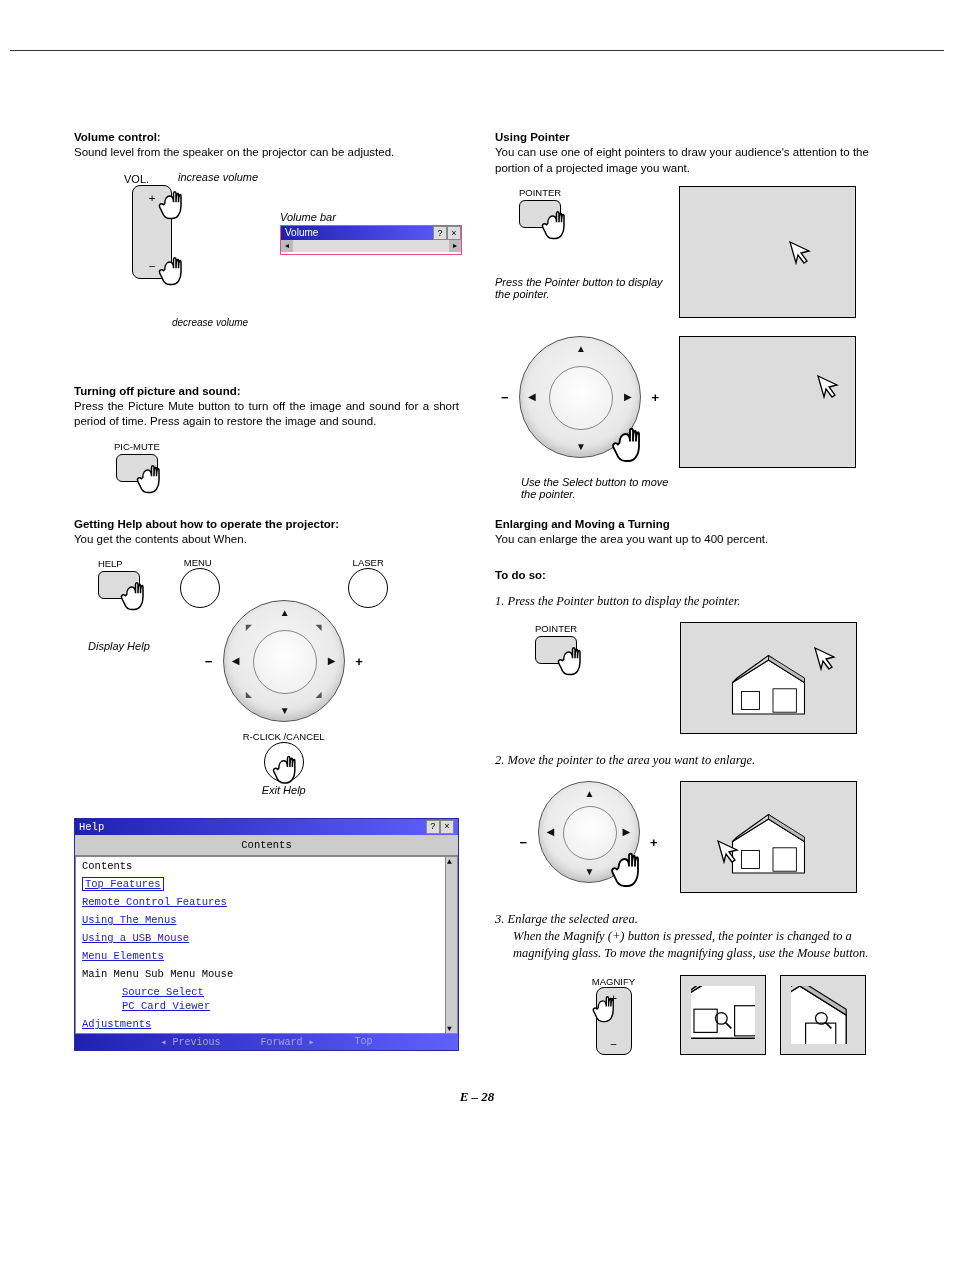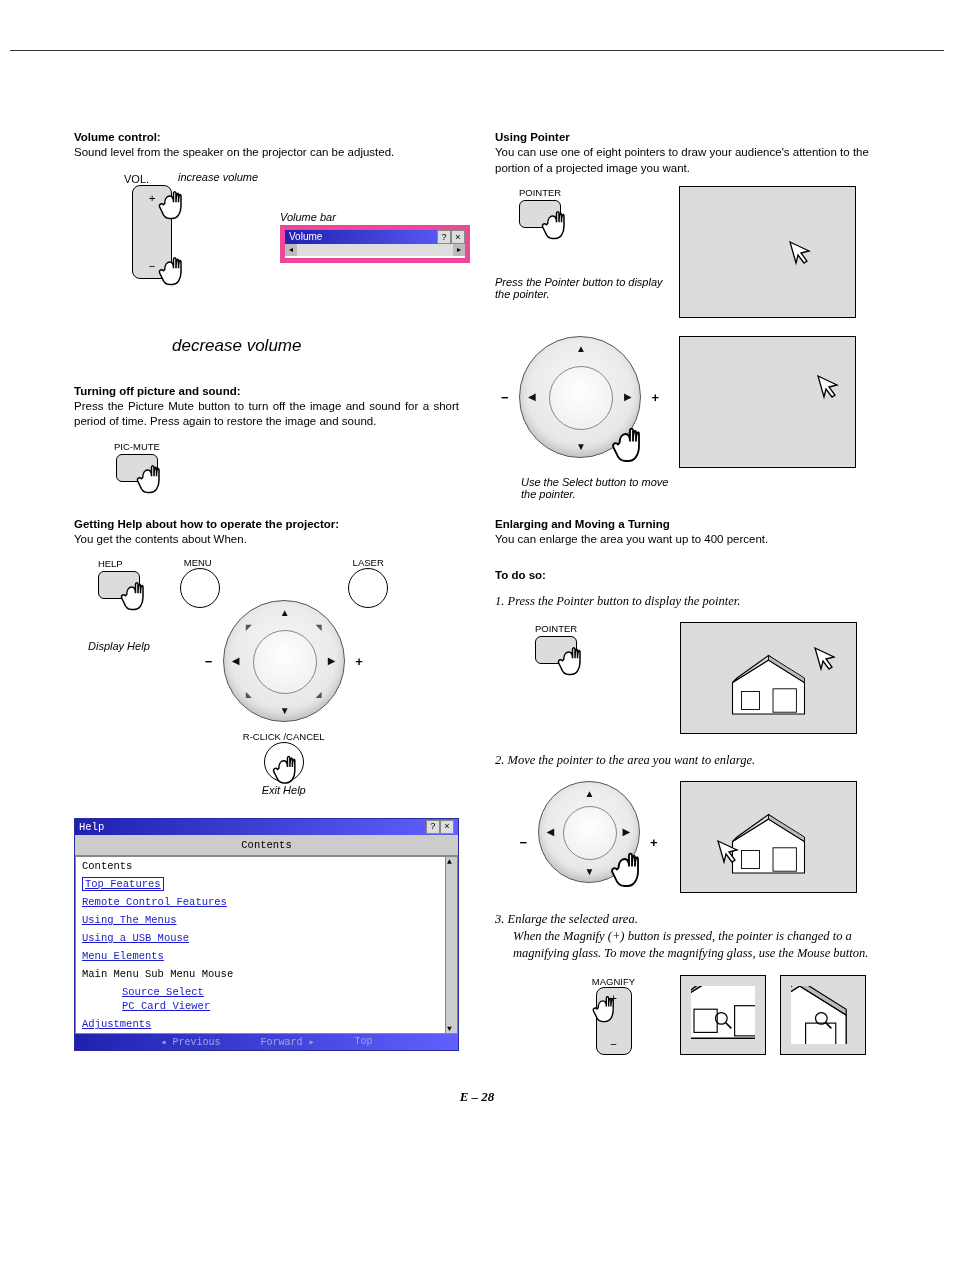--- a/index.html
+++ b/index.html
@@ -50,25 +50,25 @@
     background: #dcdcdc; position: absolute; left: 0; top: 10px;
     display: flex; flex-direction: column; align-items: center; justify-content: space-between;
     padding: 6px 0;
   }
   .hand {
     position: absolute;
     width: 34px; height: 40px;
   }
   .hand svg { width: 100%; height: 100%; }
   .inc-label { position: absolute; left: 46px; top: -4px; font-style: italic; font-size: 11px; }
-  .dec-label { position: absolute; left: 40px; top: 142px; font-style: italic; font-size: 17px; margin-top: 19px; }
+  .dec-label { position: absolute; left: 40px; top: 142px; font-style: italic; font-size: 10px; }
   .vol-bar-wrap { position: absolute; left: 148px; top: 36px; }
   .vol-bar-cap { font-style: italic; font-size: 11px; margin-bottom: 2px; display:block; }
   .vol-bar {
-    width: 180px; height: 28px; background: #fff; border: 5px solid #ec4899;
+    width: 180px; height: 28px; background: #fff; border: 1px solid #ec4899;
   }
   .vol-bar-top {
     height: 14px; background: linear-gradient(to right, #2020b0, #6060ff);
     color: #fff; font-size: 10px; padding-left: 4px; display:flex; align-items:center; justify-content:space-between;
   }
   .vol-bar-top .rgt { display:flex; gap:0; }
   .vol-bar-top .rgt span { background:#ddd; color:#000; font-size:9px; width:12px; height:12px; display:flex; align-items:center; justify-content:center; border:1px solid #888; }
   .vol-bar-bot { height: 12px; background: #ddd; display:flex; justify-content:space-between; align-items:center; padding:0 0px; }
   .vol-bar-bot span { width:12px; height:12px; background:#bbb; color:#000; font-size:8px; display:flex; align-items:center; justify-content:center; }
 

